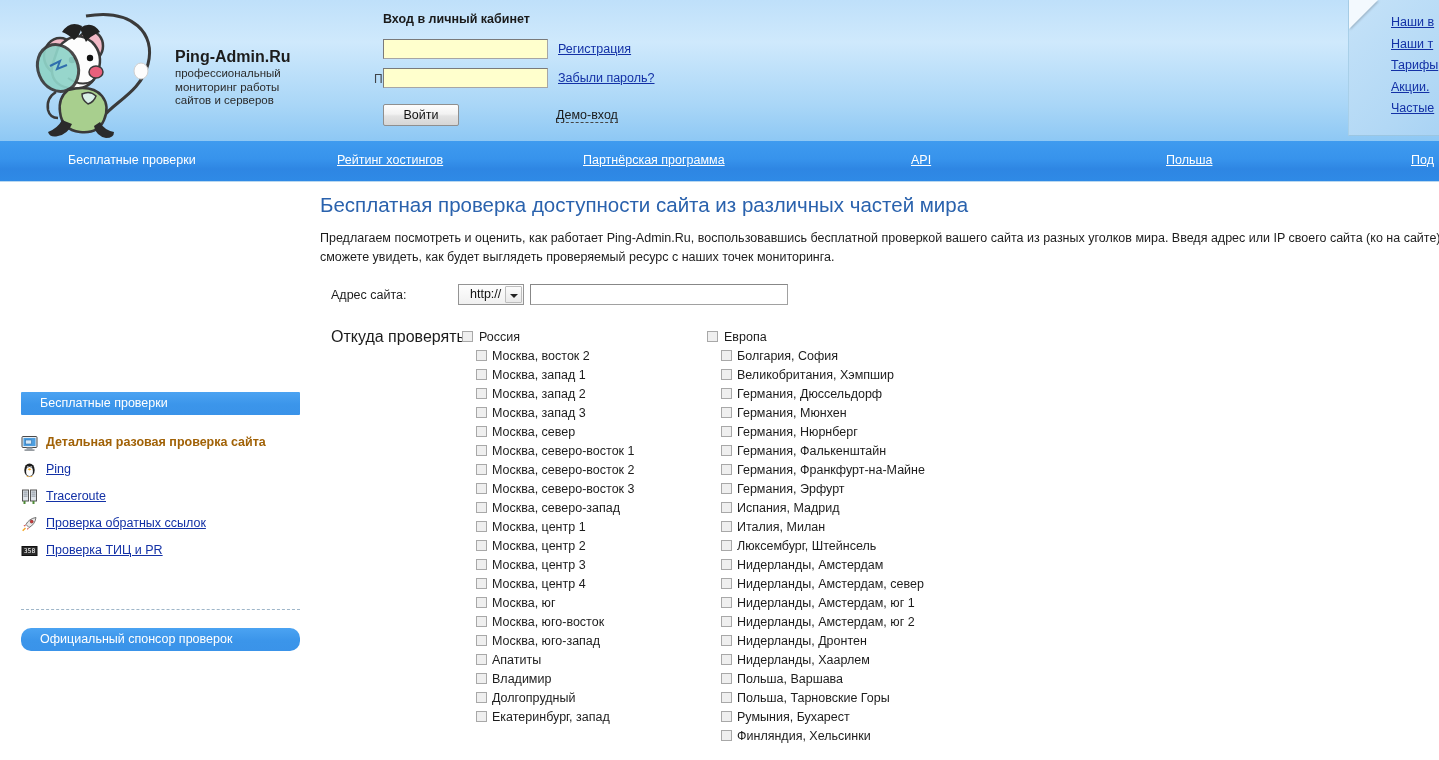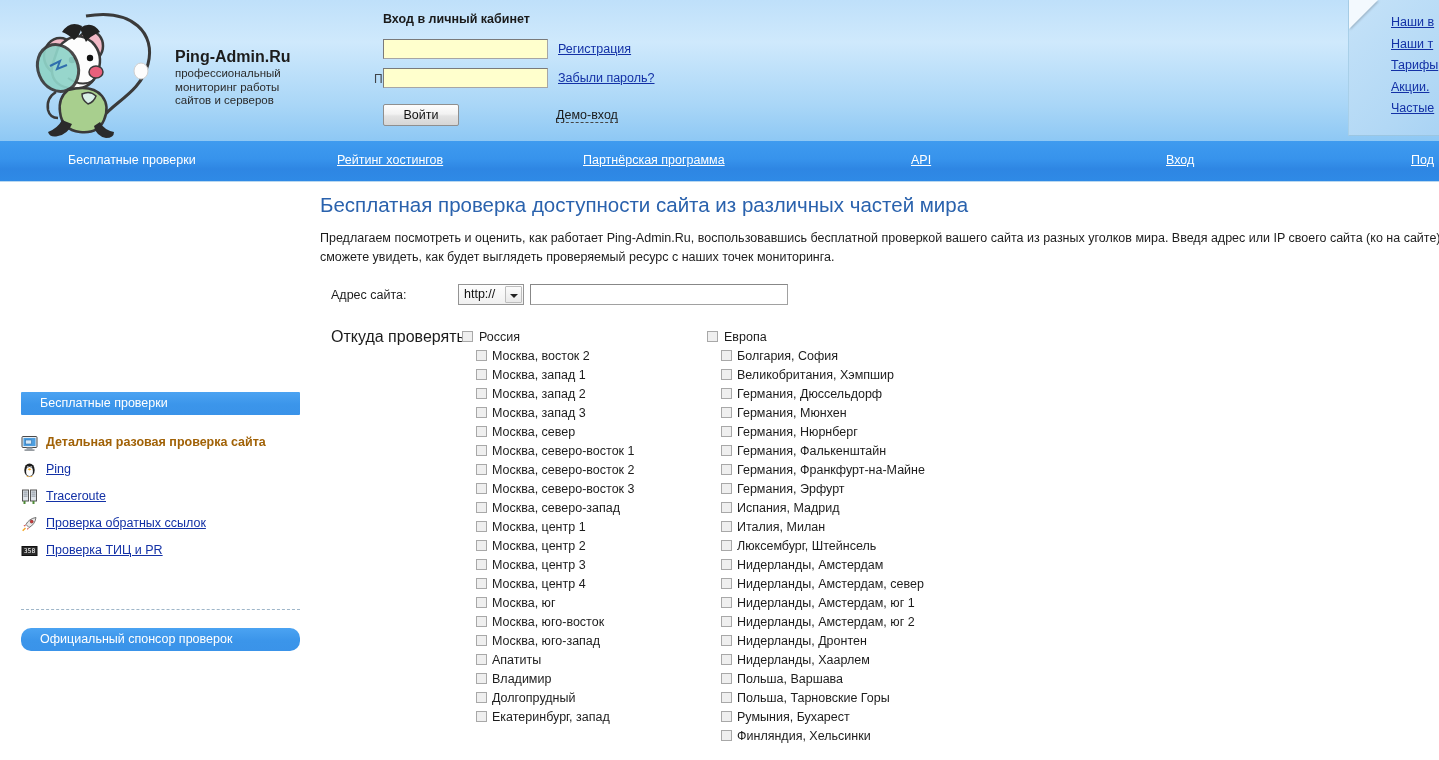--- a/index.html
+++ b/index.html
@@ -273,21 +273,21 @@
     white-space: nowrap;
   }
   .proto-select {
     position: absolute;
     left: 148px; top: 2px;
     width: 66px; height: 21px;
     background: linear-gradient(to bottom, #fefefe, #f0f0f0);
     border: 1px solid #949494;
     font-size: 12.5px;
     line-height: 19px;
-    padding-left: 5px;
+    padding-left: 11px;
     color: #111;
     cursor: pointer;
   }
   .proto-arrow {
     position: absolute;
     right: 1px; top: 1px;
     width: 17px; height: 17px;
     background: linear-gradient(to bottom, #fbfbfb, #e9e9e9);
     border: 1px solid #bdbdbd;
     border-radius: 1px;
@@ -417,21 +417,21 @@
       <a>Частые</a>
     </div>
   </div>
 </div>
 
 <div class="navbar">
   <span class="nav-item current" style="left:68px">Бесплатные проверки</span>
   <span class="nav-item link" style="left:337px">Рейтинг хостингов</span>
   <span class="nav-item link" style="left:583px">Партнёрская программа</span>
   <span class="nav-item link" style="left:911px">API</span>
-  <span class="nav-item link" style="left:1166px">Вход</span>
+  <span class="nav-item link" style="left:1166px">Польша</span>
   <span class="nav-item link" style="left:1411px">Под</span>
 </div>
 
 <div class="page-body">
 
   <div class="sidebar">
     <div class="side-header h1">Бесплатные проверки</div>
 
     <div class="side-list">
 

